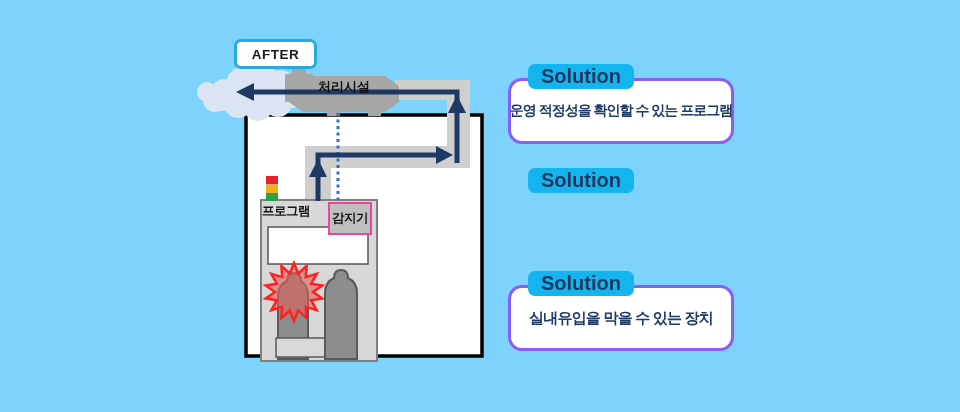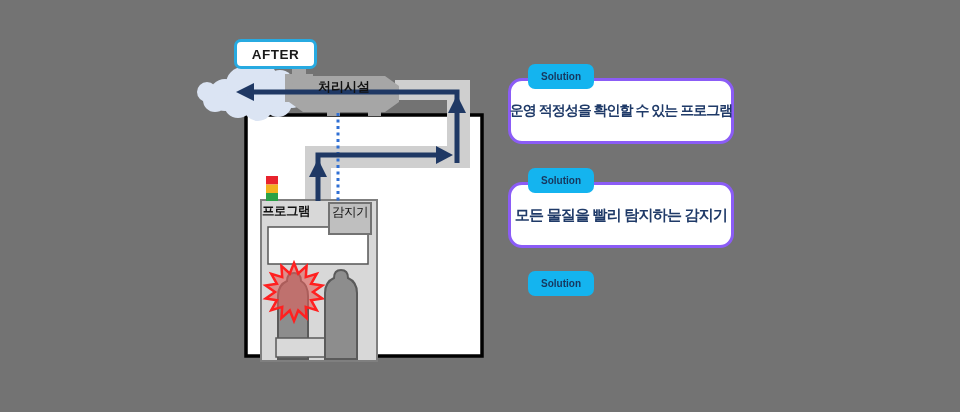--- a/index.html
+++ b/index.html
@@ -1,17 +1,17 @@
 <!DOCTYPE html>
 <html><head>
 <meta charset="utf-8">
 <style>
   html,body{margin:0;padding:0;background:#ffffff;}
   .stage{
-    position:relative;width:960px;height:412px;background:#737373;overflow:hidden;
+    position:relative;width:960px;height:412px;background:#7dd3fc;overflow:hidden;
     font-family:"Liberation Sans","DejaVu Sans",sans-serif;
   }
   .diagram-svg{position:absolute;left:0;top:0;width:960px;height:412px;}
 
   
   .after-box{
     position:absolute;left:234px;top:39px;width:77px;height:24px;
     background:#ffffff;border:3px solid #27aae1;border-radius:7px;
     display:flex;align-items:center;justify-content:center;
     font-size:13.5px;font-weight:bold;color:#1a1a1a;letter-spacing:.5px;
@@ -19,37 +19,37 @@
   .facility-label{
     position:absolute;left:302px;top:78px;width:84px;text-align:center;
     font-size:13px;font-weight:bold;color:#111111;
   }
   .cabinet-label{
     position:absolute;left:262px;top:203px;width:66px;
     font-size:12.5px;font-weight:bold;color:#111111;letter-spacing:-0.5px;
   }
   .detector-box{
     position:absolute;left:328px;top:202px;width:40px;height:29px;
-    background:#bfbfbf;border:2px solid #737373;
-    display:flex;align-items:flex-start;justify-content:center;
-    font-size:12.5px;font-weight:normal;color:#111111;letter-spacing:-0.5px;
+    background:#bfbfbf;border:2px solid #ec4899;
+    display:flex;align-items:center;justify-content:center;
+    font-size:12.5px;font-weight:bold;color:#111111;letter-spacing:-0.5px;
   }
 
   
   .solution-group{position:absolute;left:508px;width:226px;height:92px;}
   .solution-box{
     position:absolute;left:0;top:14px;width:220px;height:60px;
     background:#ffffff;border:3px solid #8b5cf6;border-radius:14px;
     display:flex;align-items:center;justify-content:center;
   }
   .solution-tag{
     position:absolute;left:20px;top:0;height:25px;padding:0 13px;
     background:#14b4ef;border-radius:7px;z-index:2;
     display:flex;align-items:center;justify-content:center;
-    font-size:10px;font-weight:bold;color:#17375e;
+    font-size:20px;font-weight:bold;color:#17375e;
   }
   .solution-text{
     font-weight:bold;color:#1f3a68;white-space:nowrap;
     font-size:15px;letter-spacing:-0.8px;
   }
   .solution-group.g1{top:64px;}
   .solution-group.g2{top:168px;}
   .solution-group.g3{top:271px;}
   .solution-group.g1 .solution-text{font-size:14px;letter-spacing:-1px;}
 </style>
@@ -136,22 +136,22 @@
 
   <div class="solution-group g1">
     <div class="solution-tag">Solution</div>
     <div class="solution-box">
       <span class="solution-text">운영 적정성을 확인할 수 있는 프로그램</span>
     </div>
   </div>
 
   <div class="solution-group g2">
     <div class="solution-tag">Solution</div>
-    <div class="solution-box">
-      <span class="solution-text">모든 물질을 빨리 탐지하는 감지기</span>
-    </div>
   </div>
 
   <div class="solution-group g3">
     <div class="solution-tag">Solution</div>
+    <div class="solution-box">
+      <span class="solution-text">실내유입을 막을 수 있는 장치</span>
+    </div>
   </div>
 
 </div>
 
 </body></html>

